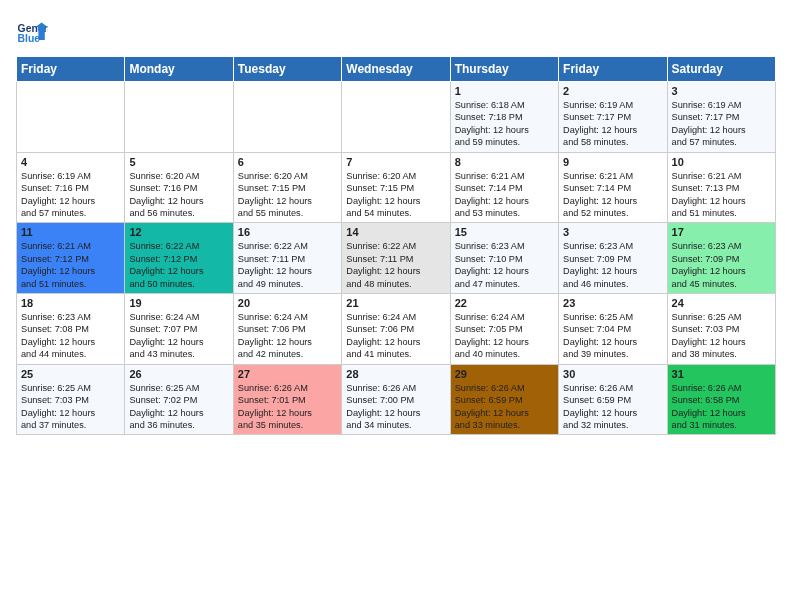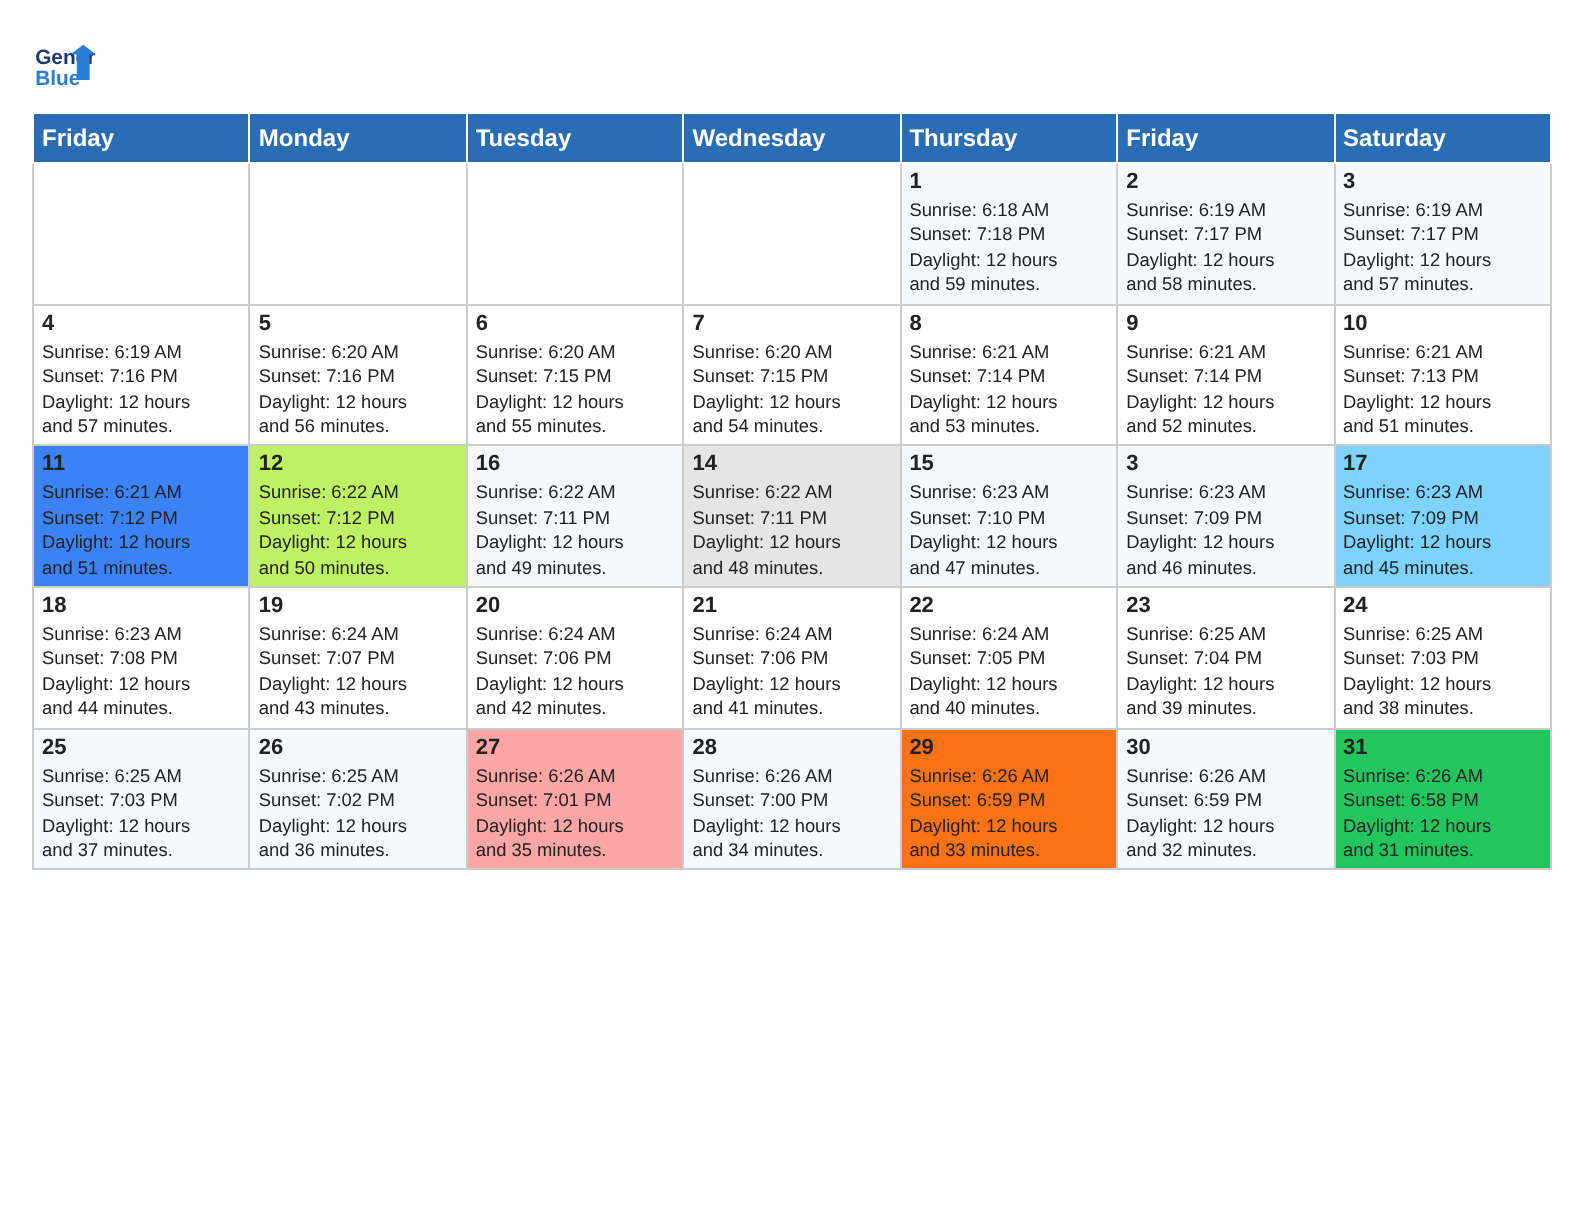--- a/index.html
+++ b/index.html
@@ -193,21 +193,21 @@
         </td>
       </tr>
       <tr>
         <td style="background: #3b82f6;">
           <span class="day-number">11</span>
           <div class="cell-content" style="white-space: pre-line;">Sunrise: 6:21 AM
 Sunset: 7:12 PM
 Daylight: 12 hours
 and 51 minutes.</div>
         </td>
-        <td style="background: #bef264;">
+        <td style="background: #14b8a6;">
           <span class="day-number">12</span>
           <div class="cell-content" style="white-space: pre-line;">Sunrise: 6:22 AM
 Sunset: 7:12 PM
 Daylight: 12 hours
 and 50 minutes.</div>
         </td>
         <td style="background: rgb(245, 248, 252);">
           <span class="day-number">16</span>
           <div class="cell-content" style="white-space: pre-line;">Sunrise: 6:22 AM
 Sunset: 7:11 PM
@@ -228,21 +228,21 @@
 Daylight: 12 hours
 and 47 minutes.</div>
         </td>
         <td style="background: rgb(245, 248, 252);">
           <span class="day-number">3</span>
           <div class="cell-content" style="white-space: pre-line;">Sunrise: 6:23 AM
 Sunset: 7:09 PM
 Daylight: 12 hours
 and 46 minutes.</div>
         </td>
-        <td style="background: #7dd3fc;">
+        <td style="background: #86efac;">
           <span class="day-number">17</span>
           <div class="cell-content" style="white-space: pre-line;">Sunrise: 6:23 AM
 Sunset: 7:09 PM
 Daylight: 12 hours
 and 45 minutes.</div>
         </td>
       </tr>
       <tr>
         <td style="background: rgb(255, 255, 255);">
           <span class="day-number">18</span>
@@ -316,21 +316,21 @@
 Daylight: 12 hours
 and 35 minutes.</div>
         </td>
         <td style="background: rgb(245, 248, 252);">
           <span class="day-number">28</span>
           <div class="cell-content" style="white-space: pre-line;">Sunrise: 6:26 AM
 Sunset: 7:00 PM
 Daylight: 12 hours
 and 34 minutes.</div>
         </td>
-        <td style="background: #f97316;">
+        <td style="background: #a16207;">
           <span class="day-number">29</span>
           <div class="cell-content" style="white-space: pre-line;">Sunrise: 6:26 AM
 Sunset: 6:59 PM
 Daylight: 12 hours
 and 33 minutes.</div>
         </td>
         <td style="background: rgb(245, 248, 252);">
           <span class="day-number">30</span>
           <div class="cell-content" style="white-space: pre-line;">Sunrise: 6:26 AM
 Sunset: 6:59 PM

